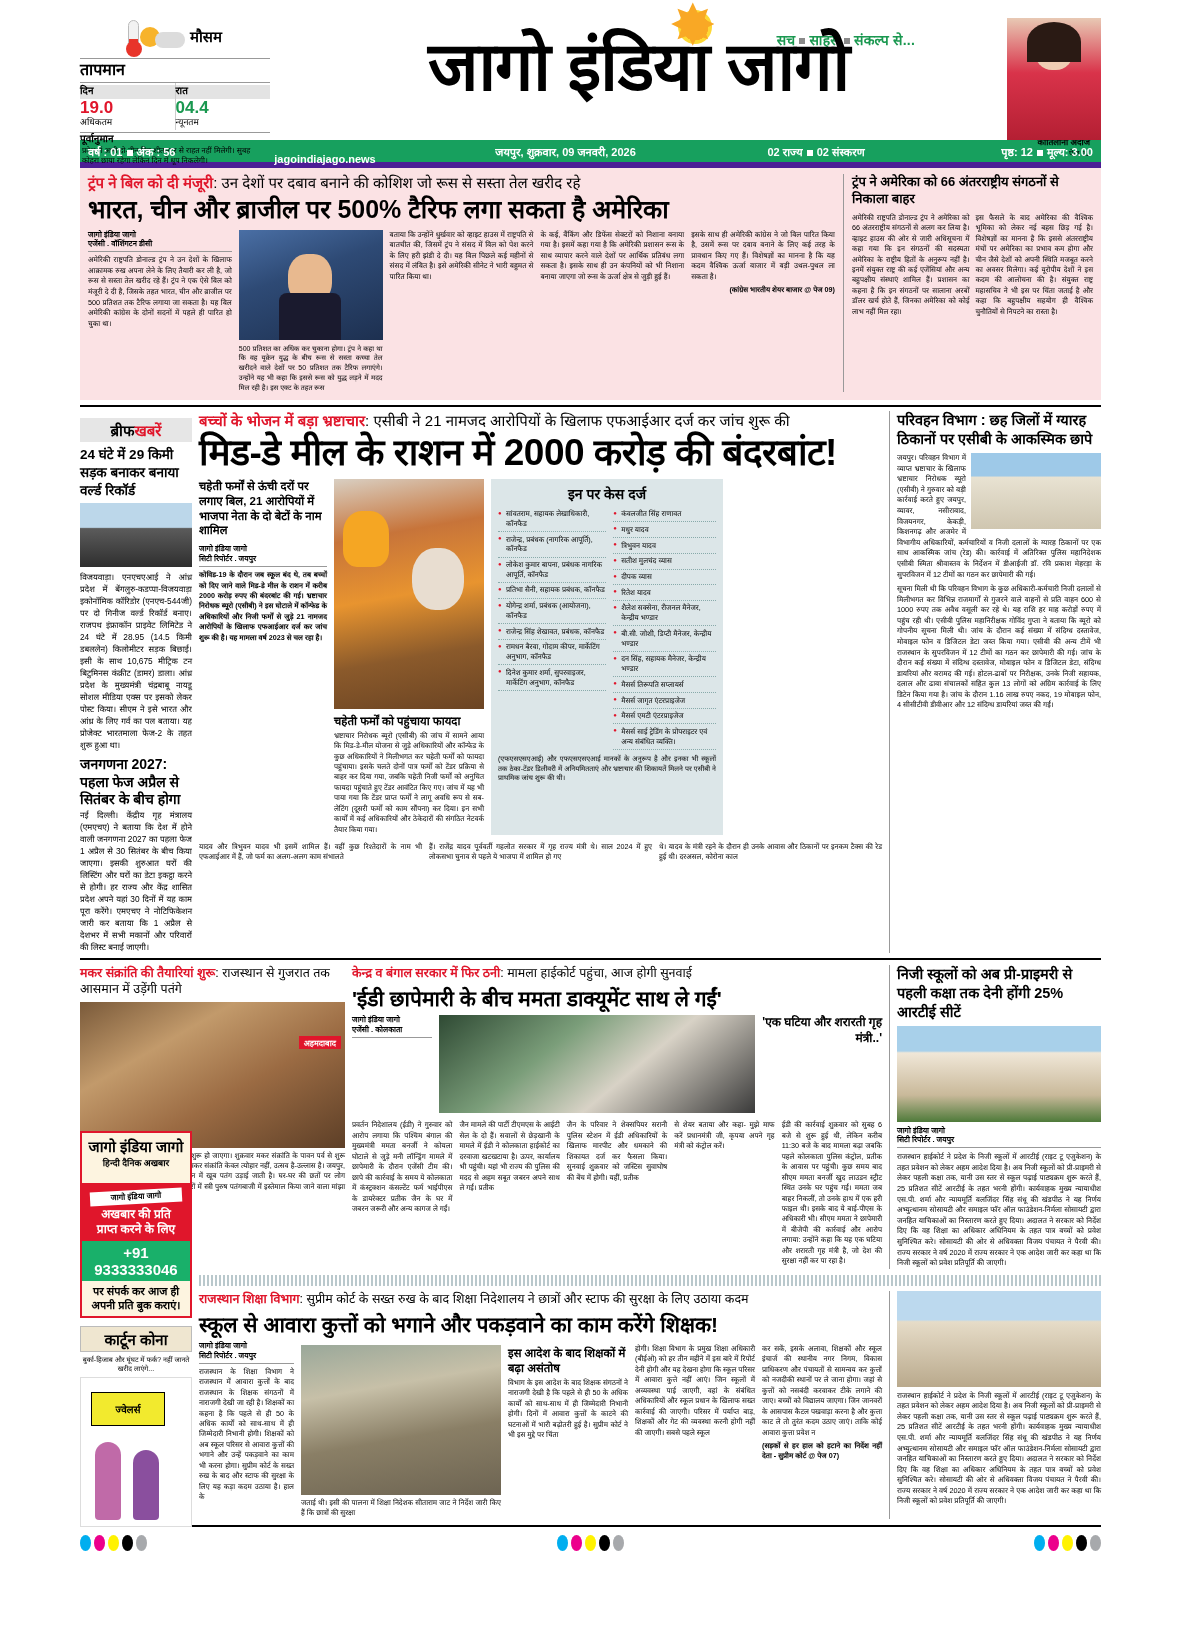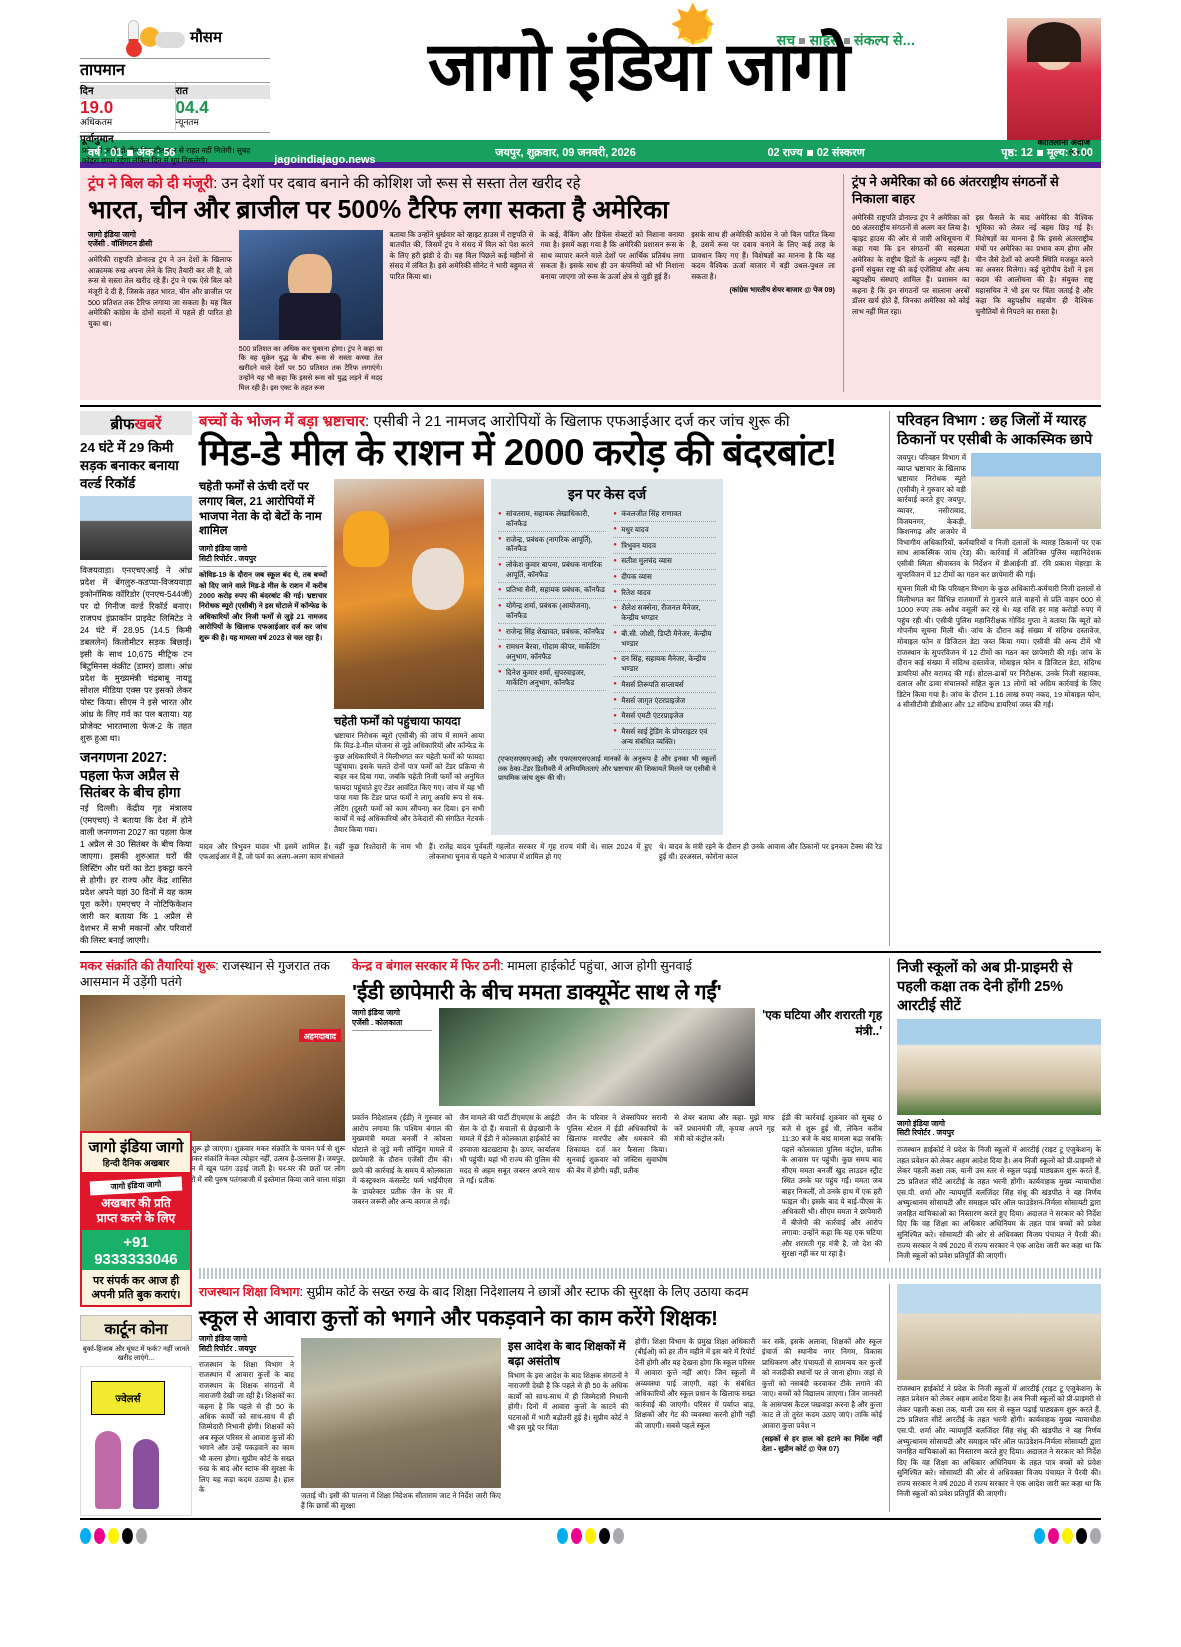--- a/index.html
+++ b/index.html
@@ -68,21 +68,21 @@
   .cap { font-size:7px; line-height:1.4; text-align:justify; }
   .sidebox { width:250px; border-left:1px solid #999; padding-left:8px; }
   .sidebox h3 { font-size:13px; line-height:1.3; font-weight:bold; }
   .sidebox .cols { display:flex; gap:6px; margin-top:5px; }
   .sidebox .cols > div { flex:1; font-size:7.2px; line-height:1.45; text-align:justify; }
   .srcline { font-size:7.2px; font-weight:bold; text-align:right; margin-top:3px; }
 
   
   .mid { display:flex; gap:7px; margin-top:5px; border-top:2px solid #000; padding-top:4px; }
   .leftrail { width:112px; }
-  .brief-hd { background:#e6e6e6; text-align:center; font-size:15px; font-weight:bold; padding:2px 0; margin-bottom:4px; }
+  .brief-hd { background:#e6e6e6; text-align:center; font-size:15px; font-weight:bold; padding:2px 0; margin-bottom:4px;margin-top:7px; }
   .brief-hd .r { color:#e0162b; }
   .brief-title { font-size:13.5px; font-weight:bold; line-height:1.3; }
   .road-photo { width:100%; height:64px; background:linear-gradient(180deg,#bcd7ea 0%,#bcd7ea 38%,#5b5b5b 40%,#2e2e2e 100%); margin:4px 0; }
   .rail-text { font-size:8.3px; line-height:1.45; text-align:justify; }
   .rail-title2 { font-size:14px; font-weight:bold; line-height:1.25; margin-top:5px; }
 
   .centerwrap { flex:1; }
   .mdm-kicker { font-size:15px; line-height:1.3; }
   .mdm-kicker b { color:#e0162b; }
   .mdm-hl { font-size:37px; font-weight:bold; line-height:1.1; letter-spacing:-.5px; margin:2px 0 5px; }
@@ -117,21 +117,21 @@
   .kite-photo { width:100%; height:146px; background:linear-gradient(150deg,#7a5a3a 0%,#c29a6b 30%,#9b6b43 60%,#5d3f27 100%); position:relative; margin-top:4px;}
   .city-tag { position:absolute; right:4px; top:34px; background:#e0162b; color:#fff; font-size:8px; font-weight:bold; padding:1px 5px;}
   .big-hl2 { font-size:21px; font-weight:bold; line-height:1.15; margin:6px 0 4px; }
   .mamata-photo { width:100%; height:98px; background:linear-gradient(140deg,#2f4a34 0%,#7b9e7a 35%,#d8d2c6 60%,#3a3a3a 100%); }
   .quote { font-size:12px; font-weight:bold; line-height:1.3; text-align:right; }
   .court-photo { width:100%; height:96px; background:linear-gradient(180deg,#a8d0ea 0%,#a8d0ea 26%,#f0e7d8 28%,#c9b99a 72%,#4e7a3a 100%); margin-top:4px; }
 
   
   .adbox { border:2px solid #e0162b; margin-top:6px; text-align:center; background:#fdf4e0; }
   .ad-logo { font-size:15px; font-weight:900; padding:3px 0 0; }
-  .ad-sub { font-size:9px; font-weight:bold; padding-bottom:3px; }
+  .ad-sub { font-size:9px; font-weight:bold; padding-bottom:14px; }
   .ad-red { background:#e0162b; color:#fff; font-size:12px; font-weight:bold; line-height:1.25; padding:4px 2px; }
   .ad-paper { background:#fff; color:#000; font-size:8px; font-weight:bold; margin:3px 6px; padding:2px 0; transform:rotate(-3deg); }
   .ad-green { background:#19b06a; color:#fff; font-size:15px; font-weight:bold; padding:3px 0; }
   .ad-foot { font-size:11px; font-weight:bold; line-height:1.3; padding:3px 2px; }
   .cartoon-hd { background:#efe6d0; text-align:center; font-size:15px; font-weight:bold; padding:2px 0; margin-top:8px; border:1px solid #bbb; }
   .cartoon-txt { font-size:7px; line-height:1.4; text-align:center; padding:3px 2px; }
   .cartoon-art { height:150px; background:#fff; border:1px solid #ddd; position:relative; overflow:hidden;}
   .cart-sign { position:absolute; left:10px; top:14px; width:74px; height:34px; background:#f2ea2e; border:1px solid #000; font-size:10px; font-weight:bold; text-align:center; line-height:34px; }
   .cart-fig { position:absolute; left:14px; bottom:6px; width:26px; height:78px; background:#c06aa8; border-radius:13px 13px 4px 4px; }
   .cart-fig2 { position:absolute; left:52px; bottom:6px; width:26px; height:70px; background:#8a4f9e; border-radius:13px 13px 4px 4px; }

